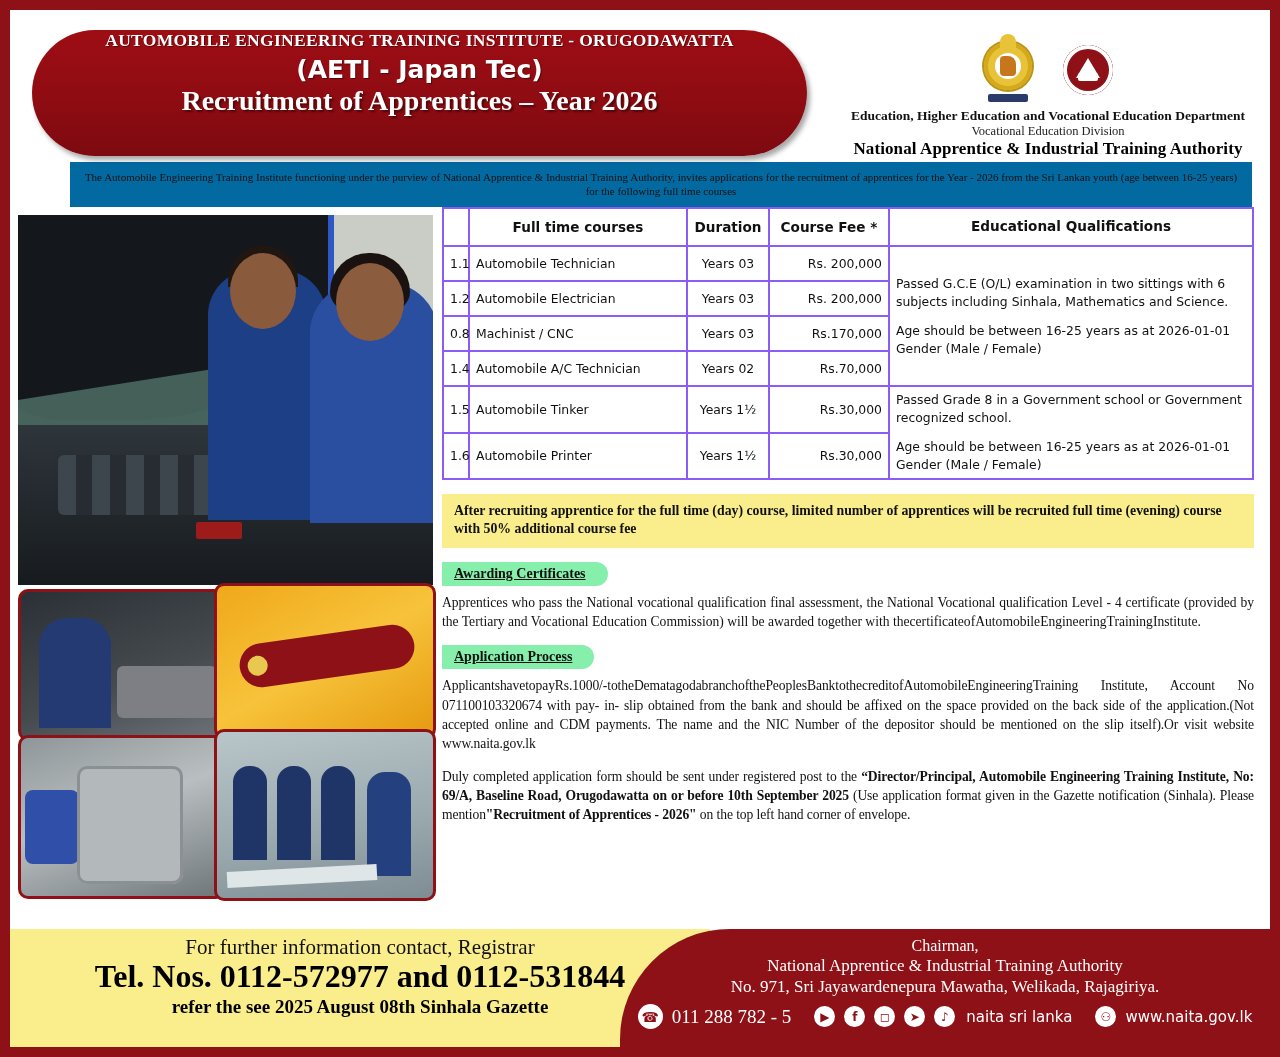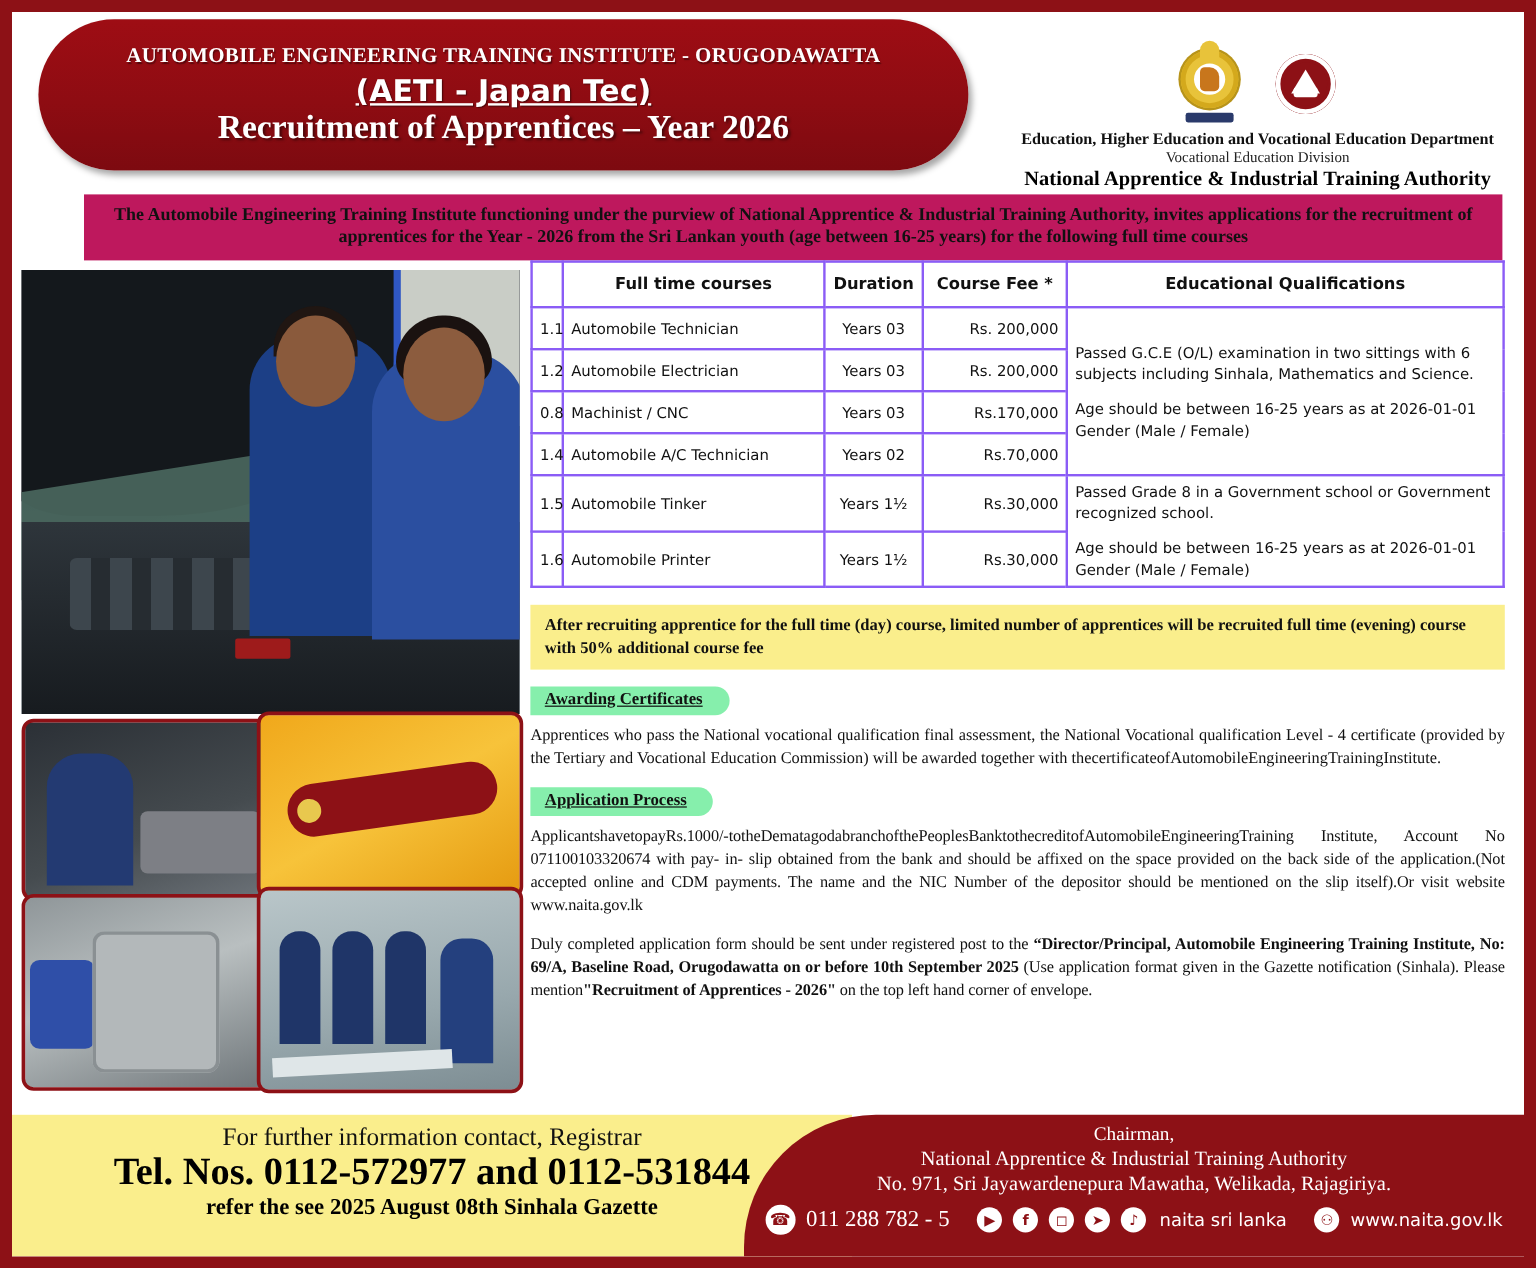--- a/index.html
+++ b/index.html
@@ -13,62 +13,61 @@
     position: absolute;
     left: 10px; top: 10px;
     width: 1260px; height: 1037px;
     background: #ffffff;
     overflow: hidden;
   }
 
   
   .header { position: relative; height: 152px; }
   .title-banner {
-    position: absolute; left: 22px; top: 6px;
+    position: absolute; left: 22px; top: 20px;
     width: 775px; height: 126px;
     background: linear-gradient(180deg,#9e0d14 0%,#8e0c12 55%,#7d0a10 100%);
     border-radius: 70px;
     box-shadow: 3px 4px 5px rgba(0,0,0,.35);
     display: flex; flex-direction: column;
-    align-items: center; justify-content: center;
+    align-items: center; 
     color: #fff; text-align: center;
   }
   .title-line1 {
     font-family: "Liberation Serif", serif;
     font-weight: bold; font-size: 17.5px; letter-spacing: .3px;
     text-shadow: 1px 1px 1px rgba(0,0,0,.45);
   }
   .title-line2 {
     font-family: "DejaVu Sans", sans-serif;
     font-weight: bold; font-size: 25px; margin-top: 4px;
     text-shadow: 1px 1px 1px rgba(0,0,0,.45);
-    text-decoration: underline;
   }
   .title-line3 {
     font-family: "Liberation Serif", serif;
     font-weight: bold; font-size: 28px; margin-top: 1px;
     text-shadow: 2px 2px 2px rgba(0,0,0,.45);
   }
 
   .org-block {
     position: absolute; right: 12px; top: 20px;
     width: 420px; text-align: center;
   }
   .emblems { display: flex; justify-content: center; gap: 24px; align-items: flex-end; height: 72px; }
   .org-l1 { font-weight: bold; font-size: 13.5px; color: #111; margin-top: 6px; }
   .org-l2 { font-size: 12.5px; color: #222; }
   .org-l3 { font-weight: bold; font-size: 17px; color: #000; letter-spacing: .1px; }
 
   
   .intro {
     margin: 0 18px 0 60px;
-    background: #be185d;
+    background: #0369a1;
     padding: 8px 14px 9px;
     text-align: center;
-    font-weight: bold; font-size: 15px; line-height: 1.28;
+    font-weight: normal; font-size: 11px; line-height: 1.28;
     color: #111;
   }
 
   
   .body-area { position: relative; height: 700px; }
 
   .photos { position: absolute; left: 8px; top: 8px; width: 415px; }
   .photo-main {
     height: 370px; width: 415px;
     background: linear-gradient(170deg,#2a3238 0%,#1c2228 40%,#39464e 75%,#51606a 100%);

